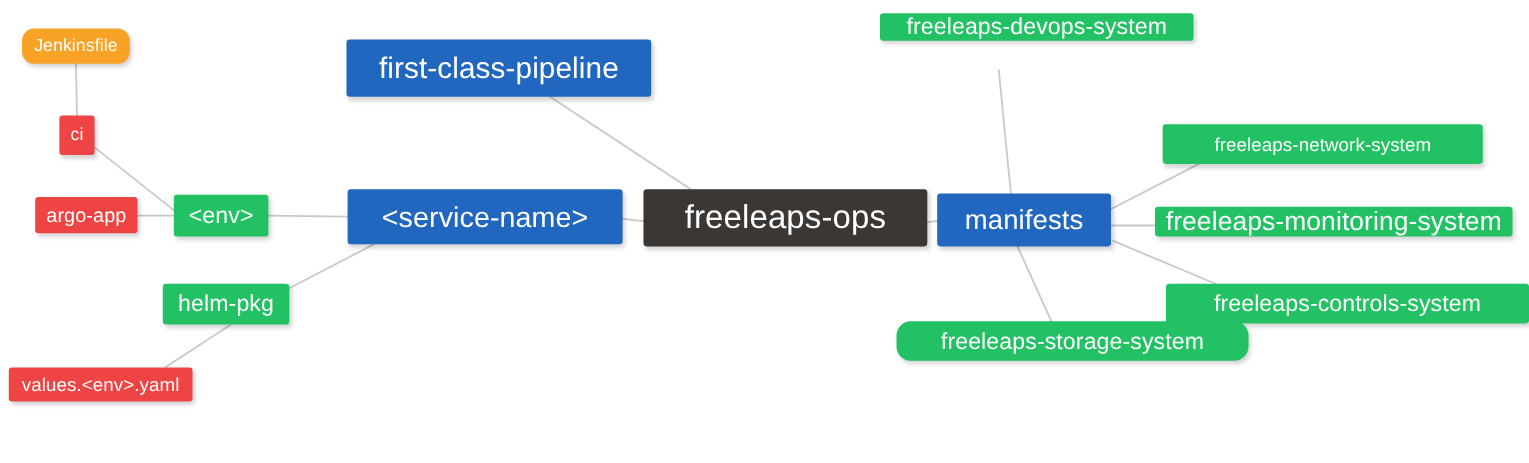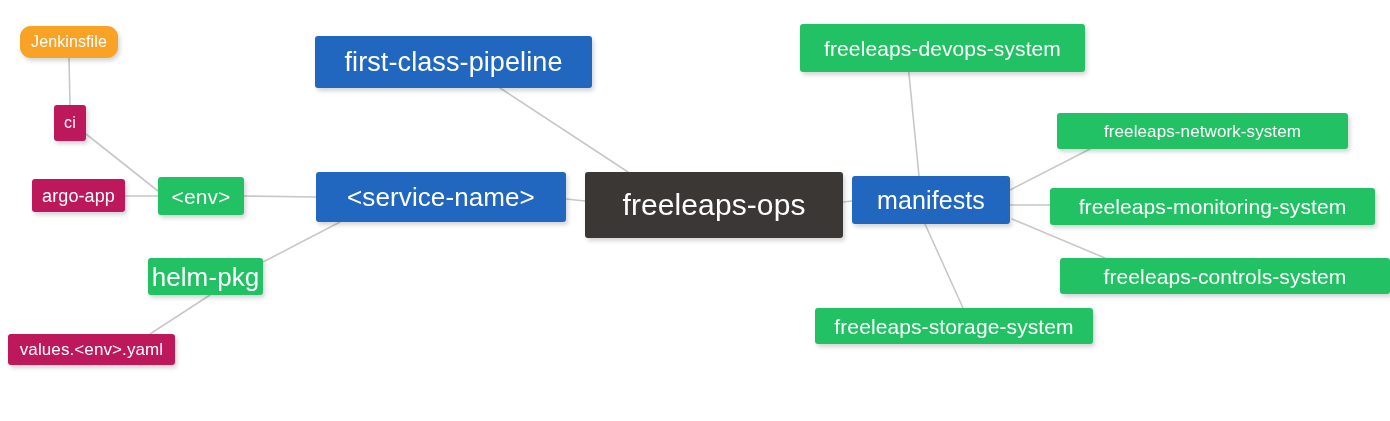--- a/index.html
+++ b/index.html
@@ -34,21 +34,21 @@
     white-space: nowrap;
     box-shadow: 2px 3px 4px rgba(0,0,0,0.17);
     line-height: 1;
     text-align: center;
     letter-spacing: 0.1px;
   }
   .n-root   { background: #3b3734; }
   .n-blue   { background: #2167c0; text-align: right; }
   .n-green  { background: #22c264; }
   .n-orange { background: #f8a326; }
-  .n-red    { background: #be185d; }
+  .n-red    { background: #ef4444; }
 </style>
 </head>
 <body>
 
 <div id="canvas">
   <svg id="edges" width="1390" height="421" viewBox="0 0 1390 421">
       <line x1="69" y1="58" x2="70" y2="105" stroke="#c8c8c8" stroke-width="1.6" stroke-linecap="round"></line>
       <line x1="86" y1="134" x2="158" y2="191" stroke="#c8c8c8" stroke-width="1.6" stroke-linecap="round"></line>
       <line x1="125" y1="196" x2="158" y2="196" stroke="#c8c8c8" stroke-width="1.6" stroke-linecap="round"></line>
       <line x1="244" y1="196" x2="316" y2="197" stroke="#c8c8c8" stroke-width="1.6" stroke-linecap="round"></line>
@@ -57,29 +57,29 @@
       <line x1="500" y1="88" x2="628" y2="172" stroke="#c8c8c8" stroke-width="1.6" stroke-linecap="round"></line>
       <line x1="566" y1="199" x2="585" y2="201" stroke="#c8c8c8" stroke-width="1.6" stroke-linecap="round"></line>
       <line x1="843" y1="202" x2="852" y2="201" stroke="#c8c8c8" stroke-width="1.6" stroke-linecap="round"></line>
       <line x1="919" y1="176" x2="908" y2="64" stroke="#c8c8c8" stroke-width="1.6" stroke-linecap="round"></line>
       <line x1="1010" y1="190" x2="1090" y2="149" stroke="#c8c8c8" stroke-width="1.6" stroke-linecap="round"></line>
       <line x1="1010" y1="205" x2="1050" y2="205" stroke="#c8c8c8" stroke-width="1.6" stroke-linecap="round"></line>
       <line x1="1012" y1="219" x2="1105" y2="258" stroke="#c8c8c8" stroke-width="1.6" stroke-linecap="round"></line>
       <line x1="925" y1="224" x2="963" y2="308" stroke="#c8c8c8" stroke-width="1.6" stroke-linecap="round"></line>
     </svg>
   <div id="node-layer">
-      <div class="node n-root" style="left: 585px; top: 172px; width: 258px; height: 66px; font-size: 30px;">freeleaps-ops</div>
+      <div class="node n-root" style="left: 585px; top: 172px; width: 258px; height: 52px; font-size: 30px;">freeleaps-ops</div>
       <div class="node n-blue" style="left: 315px; top: 36px; width: 277px; height: 52px; font-size: 27px;">first-class-pipeline</div>
       <div class="node n-blue" style="left: 316px; top: 172px; width: 250px; height: 50px; font-size: 26px;">&lt;service-name&gt;</div>
       <div class="node n-blue" style="left: 852px; top: 176px; width: 158px; height: 48px; font-size: 25px;">manifests</div>
       <div class="node n-green" style="left: 158px; top: 177px; width: 86px; height: 38px; font-size: 21px;">&lt;env&gt;</div>
-      <div class="node n-green" style="left: 148px; top: 258px; width: 115px; height: 37px; font-size: 26px;">helm-pkg</div>
+      <div class="node n-green" style="left: 148px; top: 258px; width: 115px; height: 37px; font-size: 21px;">helm-pkg</div>
       <div class="node n-orange" style="left: 20px; top: 26px; width: 98px; height: 32px; font-size: 16px; border-radius: 11px;">Jenkinsfile</div>
       <div class="node n-red" style="left: 54px; top: 105px; width: 32px; height: 36px; font-size: 16px;">ci</div>
       <div class="node n-red" style="left: 32px; top: 179px; width: 93px; height: 33px; font-size: 18px;">argo-app</div>
       <div class="node n-red" style="left: 8px; top: 334px; width: 167px; height: 31px; font-size: 17px;">values.&lt;env&gt;.yaml</div>
-      <div class="node n-green" style="left: 800px; top: 24px; width: 285px; height: 48px; font-size: 21px;">freeleaps-devops-system</div>
+      <div class="node n-green" style="left: 800px; top: 12px; width: 285px; height: 25px; font-size: 21px;">freeleaps-devops-system</div>
       <div class="node n-green" style="left: 1057px; top: 113px; width: 291px; height: 36px; font-size: 17px;">freeleaps-network-system</div>
-      <div class="node n-green" style="left: 1050px; top: 188px; width: 325px; height: 37px; font-size: 21px;">freeleaps-monitoring-system</div>
+      <div class="node n-green" style="left: 1050px; top: 188px; width: 325px; height: 27px; font-size: 24px;">freeleaps-monitoring-system</div>
       <div class="node n-green" style="left: 1060px; top: 258px; width: 330px; height: 36px; font-size: 21px;">freeleaps-controls-system</div>
-      <div class="node n-green" style="left: 815px; top: 308px; width: 278px; height: 36px; font-size: 21px;">freeleaps-storage-system</div>
+      <div class="node n-green" style="left: 815px; top: 292px; width: 320px; height: 36px; font-size: 21px; border-radius: 13px;">freeleaps-storage-system</div>
     </div>
 </div>
 
 </body></html>

